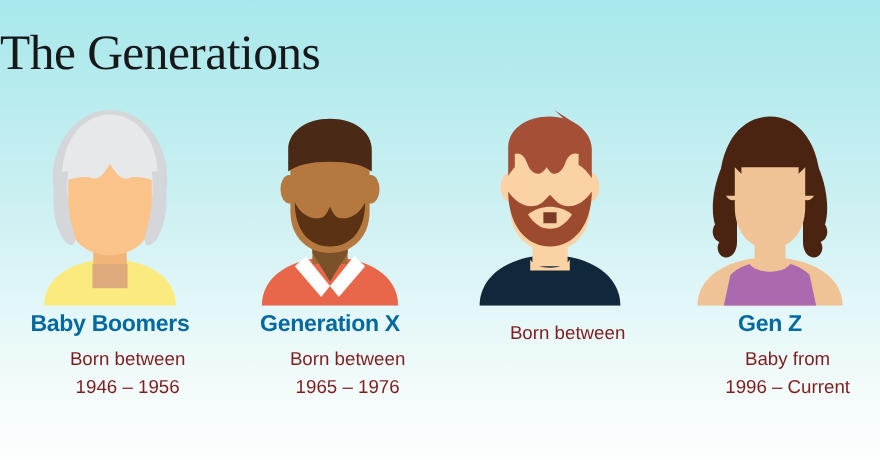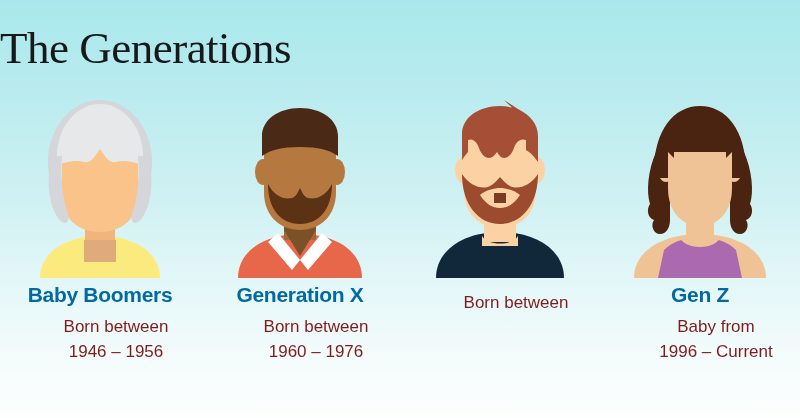--- a/index.html
+++ b/index.html
@@ -93,21 +93,21 @@
           <path d="M64 50 C64 28 80 16 100 16 C120 16 136 28 136 50 L136 92 C136 116 120 130 100 130 C80 130 64 116 64 92 Z" fill="#b5783f"></path>
 
           <path d="M62 56 L62 36 C62 20 78 8 100 8 C122 8 138 20 138 36 L138 56 C130 50 118 47 100 47 C82 47 70 50 62 56 Z" fill="#4a2a17"></path>
 
           <path d="M68 84 C74 96 84 100 92 98 C96 97 98 92 100 88 C102 92 104 97 108 98 C116 100 126 96 132 84 C132 108 120 124 100 124 C80 124 68 108 68 84 Z" fill="#5b3214"></path>
         </svg>
       </div>
       <div class="labels">
         <div class="gen-name">Generation X</div>
         <div class="born-line first">Born between</div>
-        <div class="born-line">1960 – 1976</div>
+        <div class="born-line">1965 – 1976</div>
       </div>
     </div>
 
     <div class="card">
       <div class="avatar">
         <svg viewBox="0 0 200 178" xmlns="http://www.w3.org/2000/svg">
 
           <path d="M36 178 C36 150 64 132 100 132 C136 132 164 150 164 178 Z" fill="#11283b"></path>
 
           <path d="M84 104 L116 104 L116 142 L84 142 Z" fill="#fbd2a4"></path>

